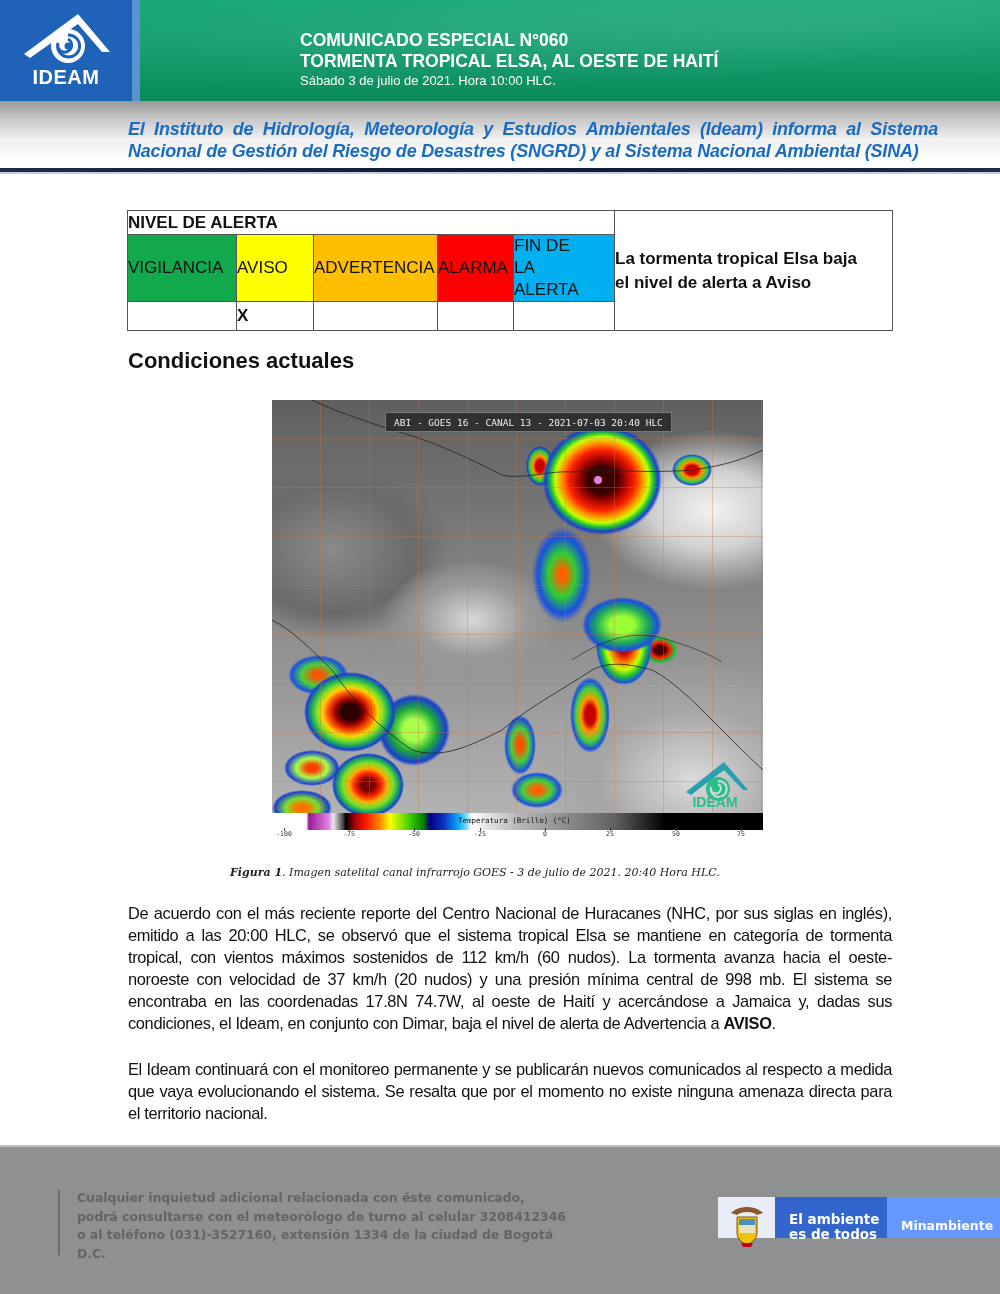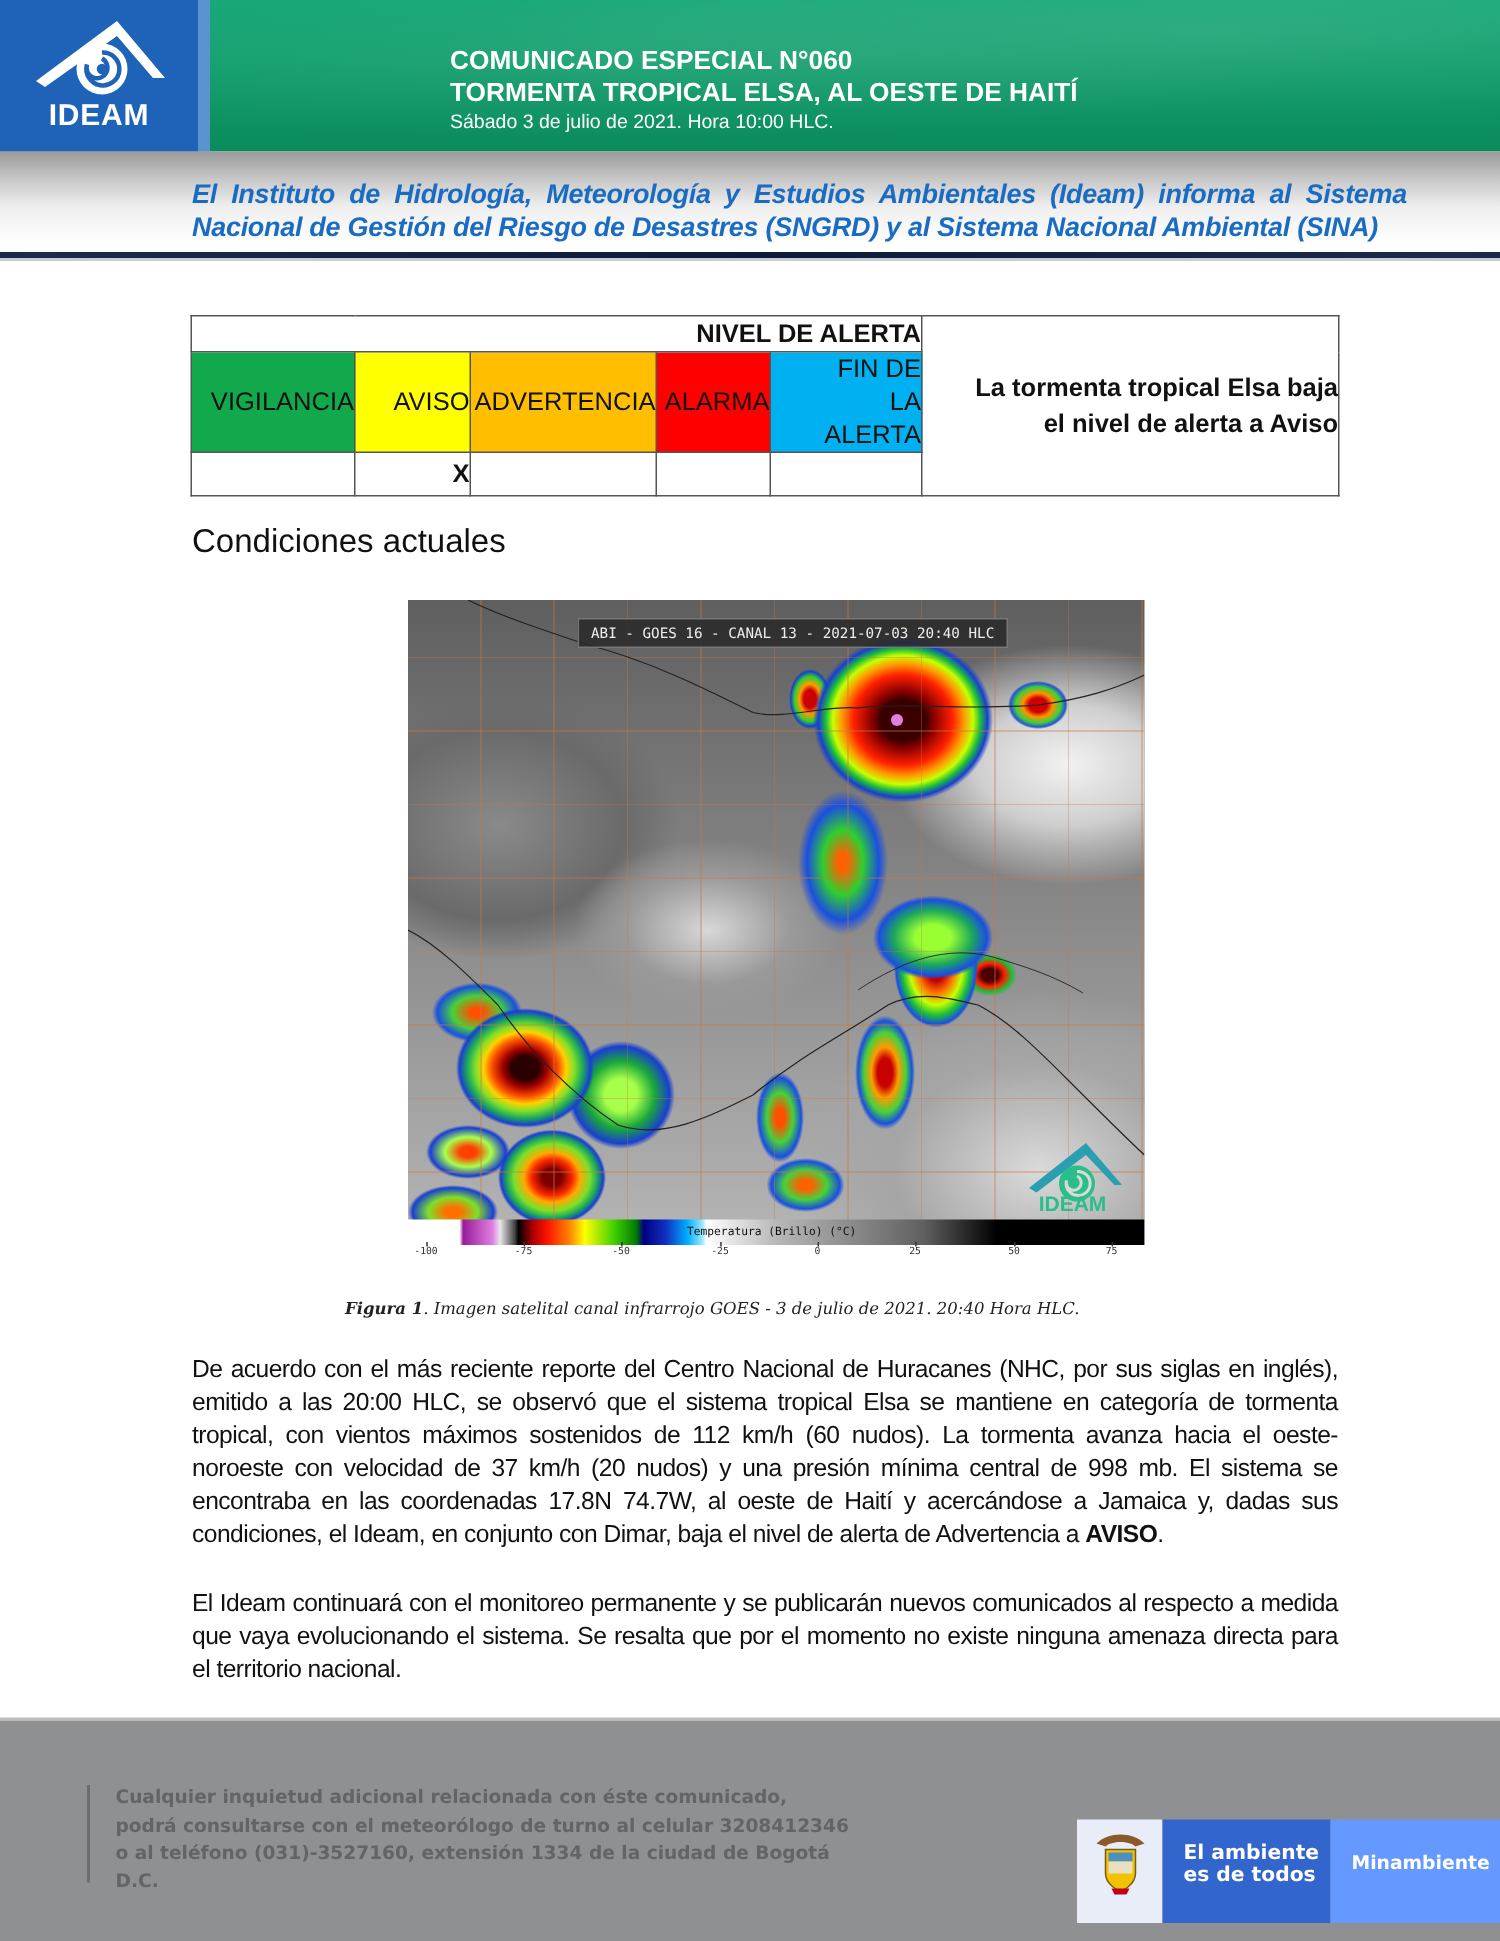--- a/index.html
+++ b/index.html
@@ -26,34 +26,34 @@
                background: linear-gradient(180deg, #9a9a9a 0%, #c8c8c8 30%, #efefef 60%, #ffffff 100%); }
   .intro { position: absolute; left: 128px; top: 118px; width: 810px; color: #1a6cc2;
            font-weight: bold; font-size: 18px; line-height: 22px; text-align: justify; text-align-last: left; letter-spacing: -0.2px; font-style: italic; }
   .rule { position: absolute; left: 0; top: 168px; width: 1000px; height: 4px;
           background: linear-gradient(90deg, #1d2a4a 0%, #0e1a3a 50%, #1d2a4a 100%); }
   .rule2 { position: absolute; left: 0; top: 172px; width: 1000px; height: 2px; background: #c9ccd4; }
 
   
   .alert-table { position: absolute; left: 127px; top: 210px; width: 765px; height: 106px;
                  border-collapse: collapse; table-layout: fixed; }
-  .alert-table td { border: 1px solid #555; text-align: right; vertical-align: middle;
+  .alert-table td { border: 1px solid #555; text-align: left; vertical-align: middle;
                     font-size: 17px; color: #111; padding: 0; }
   .c-head { font-weight: bold; height: 24px; }
   .c-lv { height: 52px; line-height: 22px; }
   .c-mark { height: 29px; font-weight: bold; font-size: 18px; }
   .c-msg { color: #1a6cc2; font-weight: bold; font-size: 18px; line-height: 24px; }
   .bg-green { background: #12a84c; margin-top: 44px; }
   .bg-yellow { background: #ffff00; }
   .bg-orange { background: #ffbf00; }
   .bg-red { background: #ff0000; }
   .bg-blue { background: #00b0f0; }
 
   
-  .section-title { position: absolute; left: 128px; top: 348px; font-weight: normal; font-size: 22px; color: #111; }
+  .section-title { position: absolute; left: 128px; top: 348px; font-weight: bold; font-size: 22px; color: #111; }
 
   
   .sat { position: absolute; left: 272px; top: 400px; width: 491px; height: 430px; overflow: hidden;
          background:
            radial-gradient(ellipse 60px 55px at 330px 80px, #3a0000 0 25%, #8b0000 35%, #ff2000 55%, #ff9a00 68%, #c8ff00 78%, #1cbf3a 86%, #1a3fd0 94%, transparent 100%),
            radial-gradient(ellipse 14px 20px at 268px 66px, #c00 0 30%, #ff9a00 50%, #2fcf2f 75%, #1a3fd0 92%, transparent 100%),
            radial-gradient(ellipse 20px 16px at 420px 70px, #d00000 0 30%, #ff9000 50%, #39d23a 75%, #2a4fd6 92%, transparent 100%),
            radial-gradient(ellipse 30px 48px at 290px 175px, #ff6000 0 12%, #2fcf2f 45%, #1a4fe0 80%, transparent 100%),
            radial-gradient(ellipse 40px 28px at 350px 225px, #99ff33 0 30%, #1da95a 65%, #1a4fe0 90%, transparent 100%),
            radial-gradient(ellipse 28px 40px at 352px 245px, #c40000 0 22%, #ff7000 42%, #c8ff00 62%, #1cbf3a 80%, #1a4fe0 95%, transparent 100%),
@@ -98,21 +98,21 @@
           text-align: justify; letter-spacing: -0.35px; }
   .para1 { top: 902px; }
   .para2 { top: 1058px; }
 
   
   .foot-line { position: absolute; left: 0; top: 1145px; width: 1000px; height: 2px; background: #bdbdbd; }
   .foot { position: absolute; left: 0; top: 1147px; width: 1000px; height: 147px; background: #8f9092; }
   .foot-bar { position: absolute; left: 58px; top: 1190px; width: 2px; height: 65px; background: #6b6c6e; }
   .foot-text { position: absolute; left: 77px; top: 1189px; width: 490px; color: #636466;
                font-family: "DejaVu Sans", sans-serif; font-weight: bold; font-size: 12.4px; line-height: 18.5px; }
-  .brand { position: absolute; top: 1197px; height: 69px; margin-top: 16px; }
+  .brand { position: absolute; top: 1197px; height: 41px; }
   .brand-coat { left: 718px; width: 57px; background: #e8edf7; }
   .brand-main { left: 775px; width: 112px; background: #3366cc; color: #fff;
                 font-family: "DejaVu Sans", sans-serif; font-weight: bold; font-size: 13.5px; line-height: 15px;
                 padding: 15px 0 0 14px; }
   .brand-min { left: 887px; width: 113px; background: #6699ff; color: #fff;
                font-family: "DejaVu Sans", sans-serif; font-weight: bold; font-size: 12.5px; line-height: 57px; padding-left: 14px; }
   .brand-coat svg { position: absolute; left: 9px; top: 6px; width: 40px; height: 46px; }
 </style>
 </head>
 <body>

